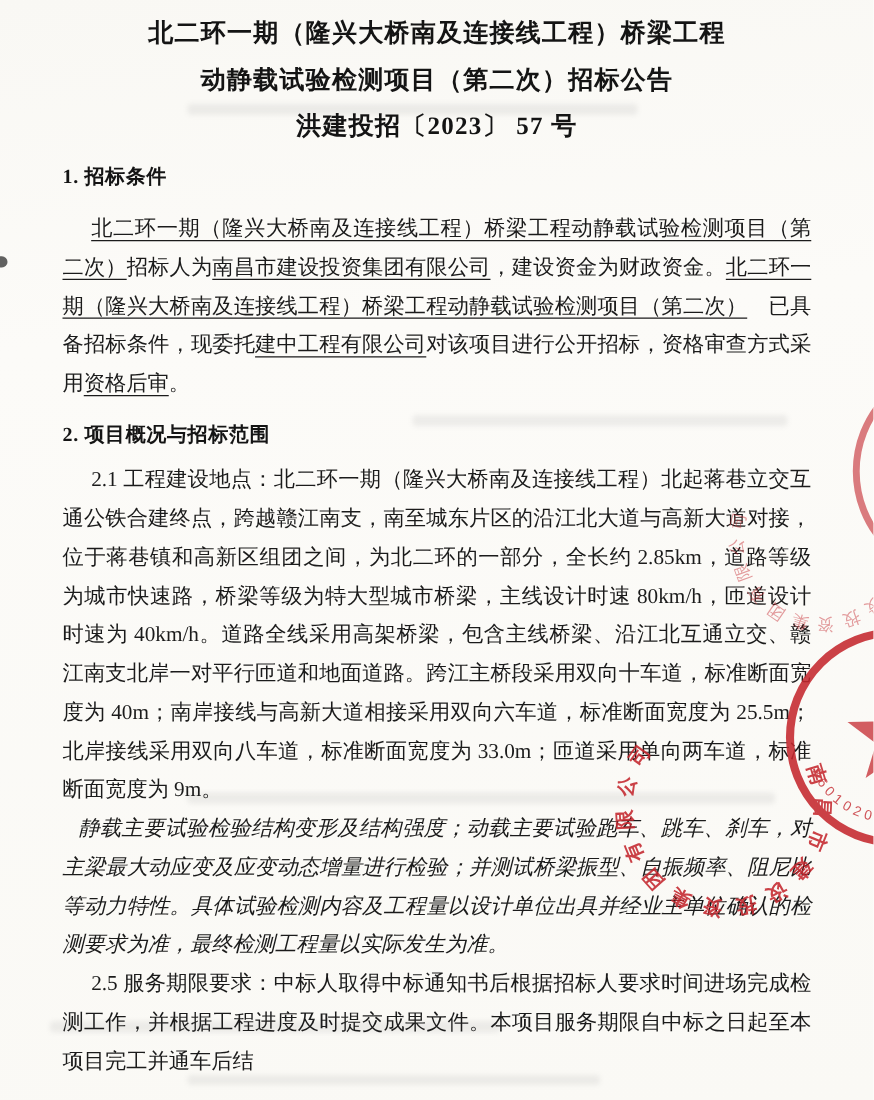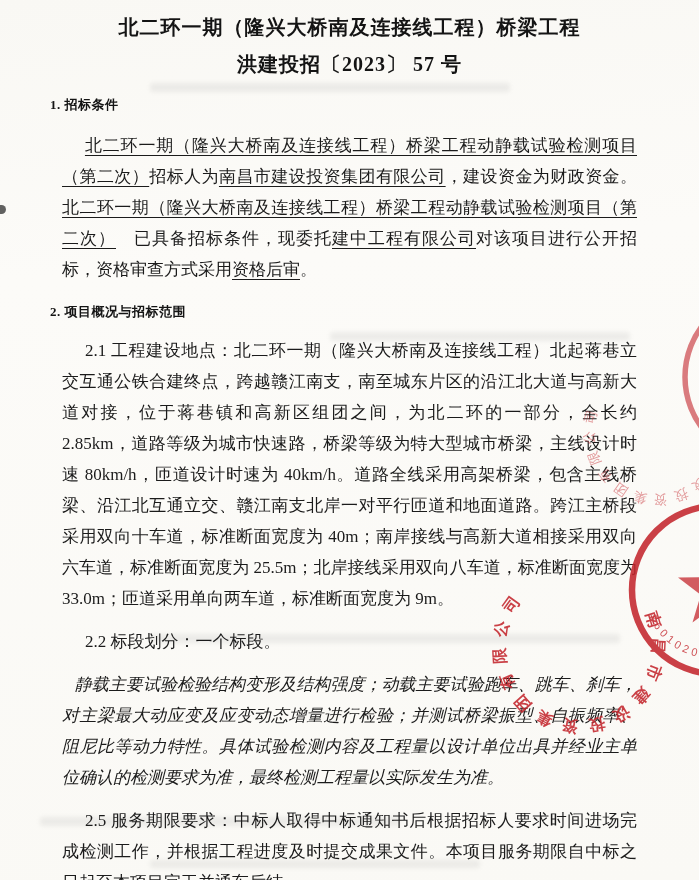--- a/index.html
+++ b/index.html
@@ -8,25 +8,25 @@
     background:linear-gradient(175deg,#f9f8f4 0%,#fcfbf8 30%,#faf9f5 100%);
     font-family:"Liberation Serif","DejaVu Serif",serif;
     color:#1b1b1b;
   }
   .doc { position:absolute; left:50px; top:0; width:599px; }
   .title-block { padding-top:9px; }
   .title-line {
     text-align:center; font-size:20px; font-weight:700;
     line-height:37px; letter-spacing:1px; color:#141414;
   }
-  .h-sec { font-size:13px; font-weight:700; letter-spacing:.5px; color:#141414; }
+  .h-sec { font-size:16px; font-weight:700; letter-spacing:.5px; color:#141414; }
   .h-sec1 { margin:11px 0 14px; line-height:22px; }
   .h-sec2 { margin:16px 0 8px; line-height:22px; }
   p.body {
-    font-size:17px; line-height:31px; margin:12px;
+    font-size:17px; line-height:31px; margin:0;
     text-align:justify; text-justify:inter-character;
   }
   .ind  { text-indent:1.35em; }
   .ind2 { text-indent:0.75em;font-style:italic; }
   .mt5 { margin-top:5px; }
   .mt2 { margin-top:2px; }
   .mt4 { margin-top:4px; }
   .lh30 { line-height:30px; }
   .u { text-decoration:underline; text-underline-offset:4px; text-decoration-thickness:1px; }
   .stamp-layer { position:absolute; left:0; top:0; pointer-events:none; }
@@ -49,31 +49,31 @@
   <div class="ghost" style="left:330px; top:332px; width:300px; height:9px;"></div>
   <div class="ghost" style="left:150px; top:634px; width:470px; height:9px;"></div>
   <div class="ghost" style="left:40px;  top:817px; width:360px; height:9px;"></div>
   <div class="ghost" style="left:150px; top:860px; width:330px; height:8px;"></div>
   <div class="speck"></div>
 
   <div class="doc">
 
     <div class="title-block">
       <div class="title-line">北二环一期（隆兴大桥南及连接线工程）桥梁工程</div>
+      <div class="title-line">动静载试验检测项目（第二次）招标公告</div>
       <div class="title-line">洪建投招〔2023〕 57 号</div>
     </div>
 
     <div class="h-sec h-sec1">1. 招标条件</div>
 
     <p class="body ind"><span class="u">北二环一期（隆兴大桥南及连接线工程）桥梁工程动静载试验检测项目（第二次）</span><span>招标人为</span><span class="u">南昌市建设投资集团有限公司</span><span>，建设资金为财政资金。</span><span class="u">北二环一期（隆兴大桥南及连接线工程）桥梁工程动静载试验检测项目（第二次）</span><span>　已具备招标条件，现委托</span><span class="u">建中工程有限公司</span><span>对该项目进行公开招标，资格审查方式采用</span><span class="u">资格后审</span><span>。</span></p>
 
     <div class="h-sec h-sec2">2. 项目概况与招标范围</div>
 
     <p class="body ind">2.1 工程建设地点：北二环一期（隆兴大桥南及连接线工程）北起蒋巷立交互通公铁合建终点，跨越赣江南支，南至城东片区的沿江北大道与高新大道对接，位于蒋巷镇和高新区组团之间，为北二环的一部分，全长约 2.85km，道路等级为城市快速路，桥梁等级为特大型城市桥梁，主线设计时速 80km/h，匝道设计时速为 40km/h。道路全线采用高架桥梁，包含主线桥梁、沿江北互通立交、赣江南支北岸一对平行匝道和地面道路。跨江主桥段采用双向十车道，标准断面宽度为 40m；南岸接线与高新大道相接采用双向六车道，标准断面宽度为 25.5m；北岸接线采用双向八车道，标准断面宽度为 33.0m；匝道采用单向两车道，标准断面宽度为 9m。</p>
-    <p class="body ind mt5">2.2 标段划分：一个标段。</p>
     <p class="body ind2">静载主要试验检验结构变形及结构强度；动载主要试验跑车、跳车、刹车，对主梁最大动应变及应变动态增量进行检验；并测试桥梁振型、自振频率、阻尼比等动力特性。具体试验检测内容及工程量以设计单位出具并经业主单位确认的检测要求为准，最终检测工程量以实际发生为准。</p>
     <p class="body ind lh30">2.5 服务期限要求：中标人取得中标通知书后根据招标人要求时间进场完成检测工作，并根据工程进度及时提交成果文件。本项目服务期限自中标之日起至本项目完工并通车后结</p>
 
   </div>
 
   <svg class="stamp-layer" width="699" height="880" viewBox="0 0 699 880">
     <g opacity="0.6">
       <circle cx="770" cy="377" r="85" fill="none" stroke-width="5.5" stroke="#c4272e"></circle>
       <path id="sealArcU" d="M 713 404 A 63 63 0 1 1 712.9 403.8" fill="none"></path>
       <text font-size="13.5" letter-spacing="6" opacity="0.75" fill="#c4272e"><textPath href="#sealArcU">南昌市建设投资集团有限公司</textPath></text>

